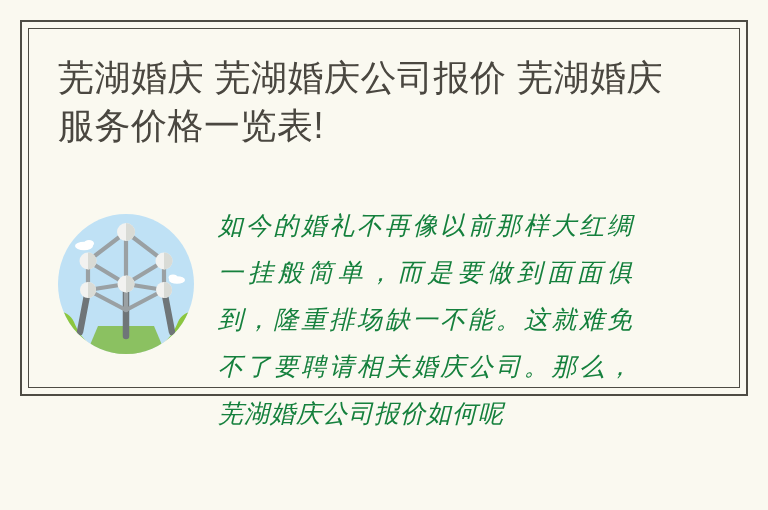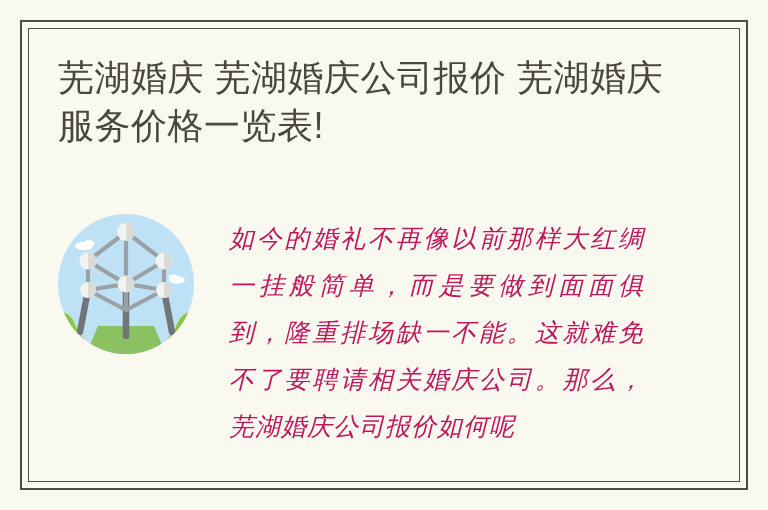--- a/index.html
+++ b/index.html
@@ -13,21 +13,21 @@
     font-family: "Liberation Sans", "DejaVu Sans", sans-serif;
     overflow: hidden;
   }
 
   
   #card-frame {
     position: absolute;
     left: 20px;
     top: 20px;
     width: 728px;
-    height: 470px;
+    height: 376px;
     box-sizing: border-box;
     border: 2px solid #4e4c44;
     background: #faf9f0;
   }
   #card-inner-frame {
     position: absolute;
     left: 6px;
     top: 6px;
     right: 6px;
     bottom: 6px;
@@ -65,30 +65,30 @@
     flex: 0 0 auto;
     width: 136px;
     height: 140px;
     margin-right: 24px;
     margin-top: 16px;
   }
 
   
   #intro-paragraph {
     flex: 1 1 auto;
-    margin: 11px;
+    margin: 0;
     padding-top: 6px;
     max-width: 415px;
     font-size: 25px;
     line-height: 47px;
-    color: #be185d;
+    color: #15803d;
     text-align: justify;
     text-justify: inter-character;
     letter-spacing: 1px;
-    font-family: Liberation Sans, sans-serif;
+    font-family: Liberation Mono, monospace;
     font-style: italic;
     font-weight: 300;
   }
 </style>
 </head>
 <body>
 
 <div id="card-frame">
   <div id="card-inner-frame"></div>
 

